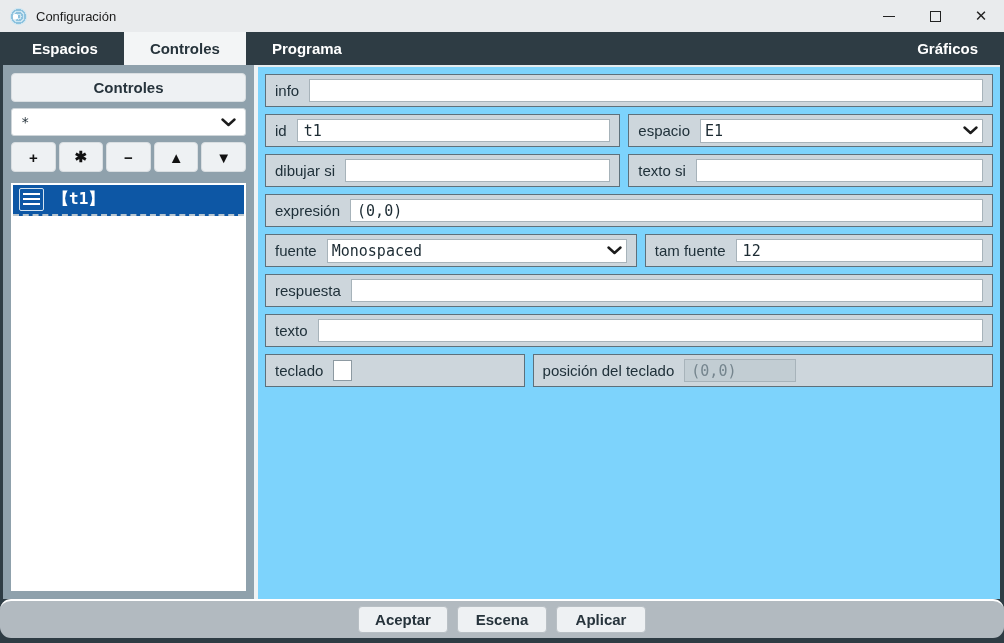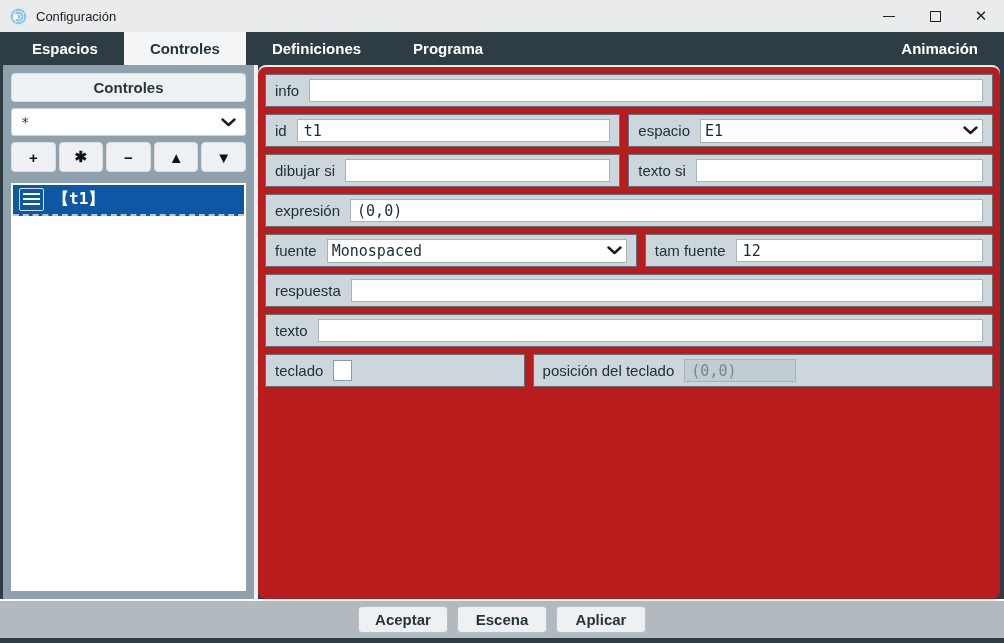--- a/index.html
+++ b/index.html
@@ -22,21 +22,21 @@
   .max-glyph{ display:block; width:11px; height:11px; border:1.4px solid #222; }
   
   .tabbar{ height:33px; background:#2e3c44; display:flex; align-items:stretch; padding-left:6px; flex:0 0 auto;}
   .tab{ display:flex; align-items:center; padding:0 26px; color:#fff; font-weight:bold; font-size:15px; cursor:default; white-space:nowrap;}
   .tab.active{ background:#f3f5f6; color:#27343c; }
   .tab-anim{ margin-left:auto; }
   
   .content{ flex:1 1 auto; display:flex; background:#2e3c44; min-height:0; }
   .sidebar{ width:251px; margin-left:3px; background:#8fa1ac; padding:8px; display:flex; flex-direction:column; }
   .divider{ width:4px; background:#eef2f4; }
-  .main{ flex:1; margin-right:4px; background:#b91c1c; padding:9px 7px; box-shadow:inset 0 2px 0 #e6ecef;border-radius:8px; }
+  .main{ flex:1; margin-right:4px; background:#7dd3fc; padding:9px 7px; box-shadow:inset 0 2px 0 #e6ecef; }
   
   .panel-btn{ height:29px; background:#eef1f3; border:1px solid #d9dee1; border-radius:4px;
     display:flex; align-items:center; justify-content:center; font-size:15px; font-weight:bold; color:#27343c; }
   .filter-select{ height:28px; margin-top:6px; background:#fff; border:1px solid #ced5d9; border-radius:3px;
     display:flex; align-items:center; padding:0 9px; font-family:"DejaVu Sans Mono", monospace; font-size:14px; color:#27343c;}
   .filter-select .chev{ margin-left:auto; display:flex; }
   .toolbar{ display:flex; gap:3px; margin-top:6px; }
   .tool-btn{ flex:1; height:30px; background:#eef1f3; border:1px solid #d9dee1; border-radius:4px;
     display:flex; align-items:center; justify-content:center; font-size:15px; font-weight:bold; color:#111; cursor:default;}
   .list{ flex:1; margin-top:11px; background:#fff; padding:2px; overflow:hidden; }
@@ -56,21 +56,21 @@
   .text-input{ flex:1; min-width:0; height:23px; background:#fff; border:1px solid #a7b3ba;
     font-family:"DejaVu Sans Mono", monospace; font-size:15px; color:#1c2b33; padding:0 6px; outline:none;}
   .select{ flex:1; min-width:0; height:24px; background:#fff; border:1px solid #a7b3ba;
     display:flex; align-items:center; padding:0 4px; font-family:"DejaVu Sans Mono", monospace; font-size:15px; color:#1c2b33; cursor:default;}
   .select .chev{ margin-left:auto; display:flex; }
   .select.disabled{ background:#c2cdd3; color:#75858e; flex:none; }
   .text-input.disabled{ background:#c2cdd3; color:#75858e; flex:none; }
   .checkbox{ width:19px; height:21px; background:#fff; border:1px solid #8d9aa2; }
   
   .footer{ flex:0 0 auto; height:39px; background:#b2bac0; border-top:2px solid #fff;
-    display:flex; align-items:center; justify-content:center; gap:9px; }
+    display:flex; align-items:center; justify-content:center; gap:9px;border-radius:11px; }
   .footer-btn{ width:90px; height:27px; background:#eef1f3; border:1px solid #b9c0c5; border-radius:4px;
     font-family:"Liberation Sans", sans-serif; font-size:15px; font-weight:bold; color:#27343c; cursor:default;}
   .bottom-edge{ flex:0 0 auto; height:5px; background:#2e3c44; }
 </style>
 </head>
 <body>
 
 <div class="window">
 
   <div class="titlebar">
@@ -85,23 +85,22 @@
         </span>
       <span class="win-btn">
           <span>✕</span>
         </span>
     </div>
   </div>
 
   <div class="tabbar">
     <div class="tab">Espacios</div>
     <div class="tab active">Controles</div>
-    <div class="tab">Definiciones</div>
     <div class="tab">Programa</div>
-    <div class="tab tab-anim">Animación</div>
+    <div class="tab tab-anim">Gráficos</div>
   </div>
 
   <div class="content">
 
     <div class="sidebar">
       <div class="panel-btn">Controles</div>
 
       <div class="filter-select">
         <span>*</span>
         <span class="chev">

